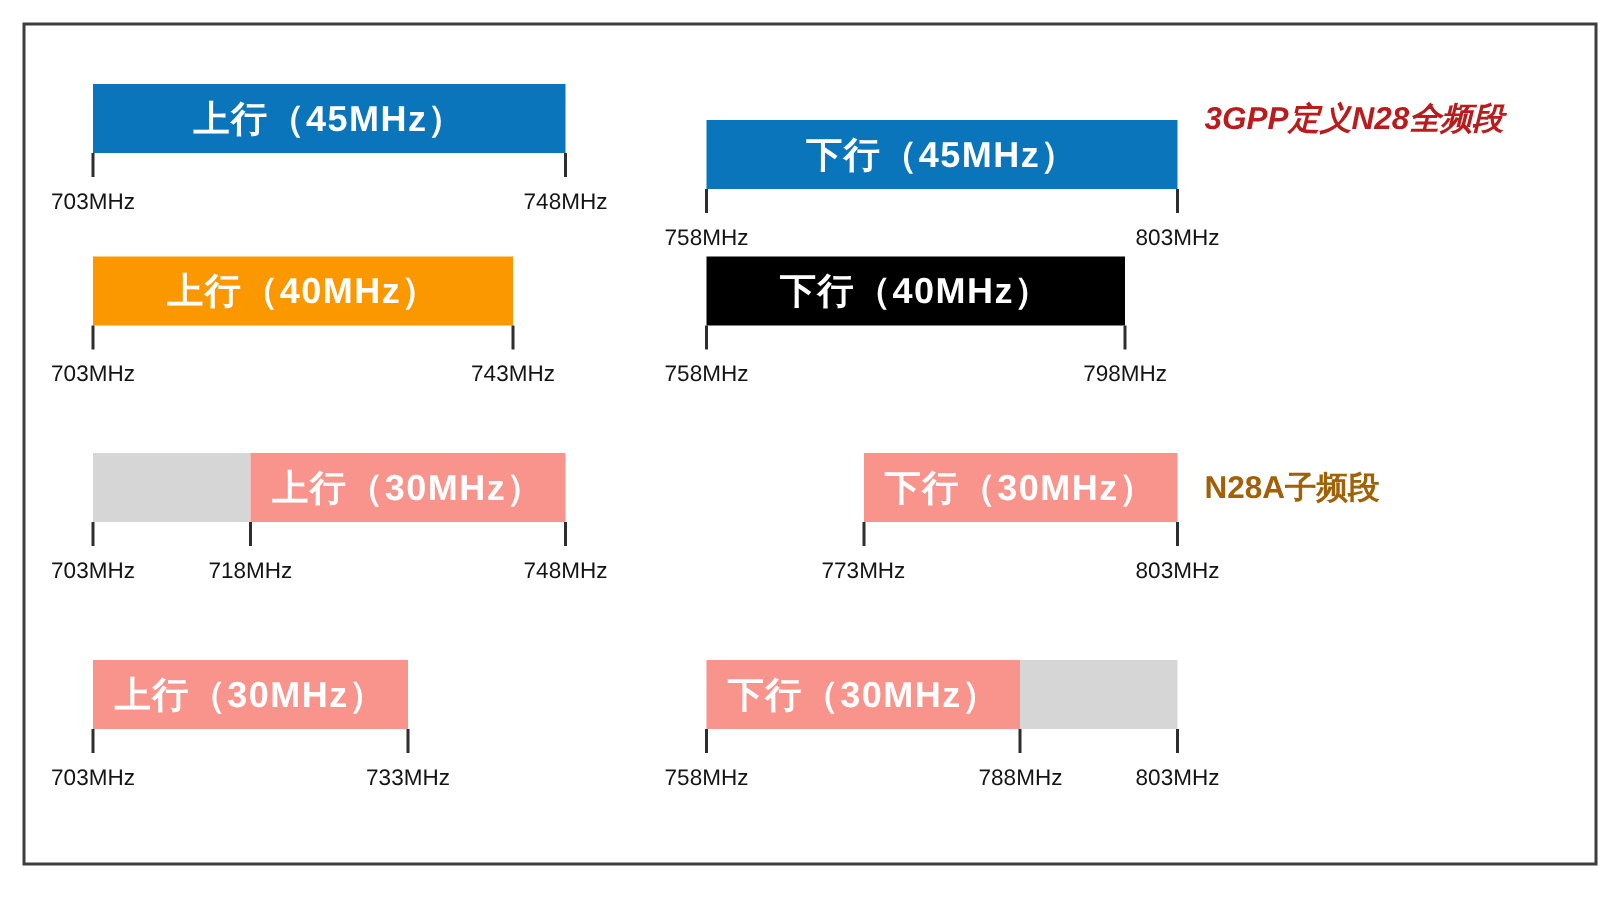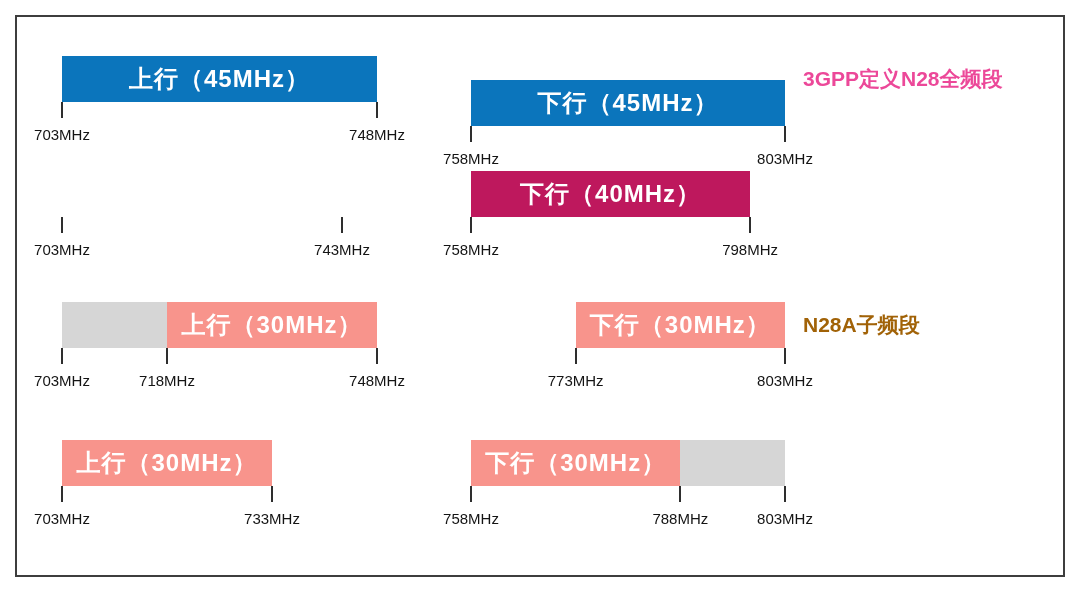--- a/index.html
+++ b/index.html
@@ -53,31 +53,34 @@
         </div>
         <div class="panel" style="left: 471px; width: 314px; margin-top: 24px;">
           <div class="seg" style="left: 0%; width: 100%; background: rgb(11, 117, 188);">
             <span class="seg-label">下行（45MHz）</span>
           </div>
           <div class="tick" style="left: 0%;"></div>
           <div class="tick-label" style="left: 0%;">758MHz</div>
           <div class="tick" style="left: 100%;"></div>
           <div class="tick-label" style="left: 100%;">803MHz</div>
         </div>
-        <div class="cat" style="color: #ec4899;">3GPP定义N28全频段</div>
+        <div class="cat" style="color: #b91c1c; font-style: italic;">3GPP定义N28全频段</div>
       </div>
       <div class="row" style="top: 171px;">
         <div class="panel" style="left: 62px; width: 315px;">
+          <div class="seg" style="left: 0%; width: 88.8889%; background: rgb(251, 152, 0);">
+            <span class="seg-label">上行（40MHz）</span>
+          </div>
           <div class="tick" style="left: 0%;"></div>
           <div class="tick-label" style="left: 0%;">703MHz</div>
           <div class="tick" style="left: 88.8889%;"></div>
           <div class="tick-label" style="left: 88.8889%;">743MHz</div>
         </div>
         <div class="panel" style="left: 471px; width: 314px;">
-          <div class="seg" style="left: 0%; width: 88.8889%; background: #be185d;">
+          <div class="seg" style="left: 0%; width: 88.8889%; background: #000000;">
             <span class="seg-label">下行（40MHz）</span>
           </div>
           <div class="tick" style="left: 0%;"></div>
           <div class="tick-label" style="left: 0%;">758MHz</div>
           <div class="tick" style="left: 88.8889%;"></div>
           <div class="tick-label" style="left: 88.8889%;">798MHz</div>
         </div>
       </div>
       <div class="row" style="top: 302px;">
         <div class="panel" style="left: 62px; width: 315px;">

